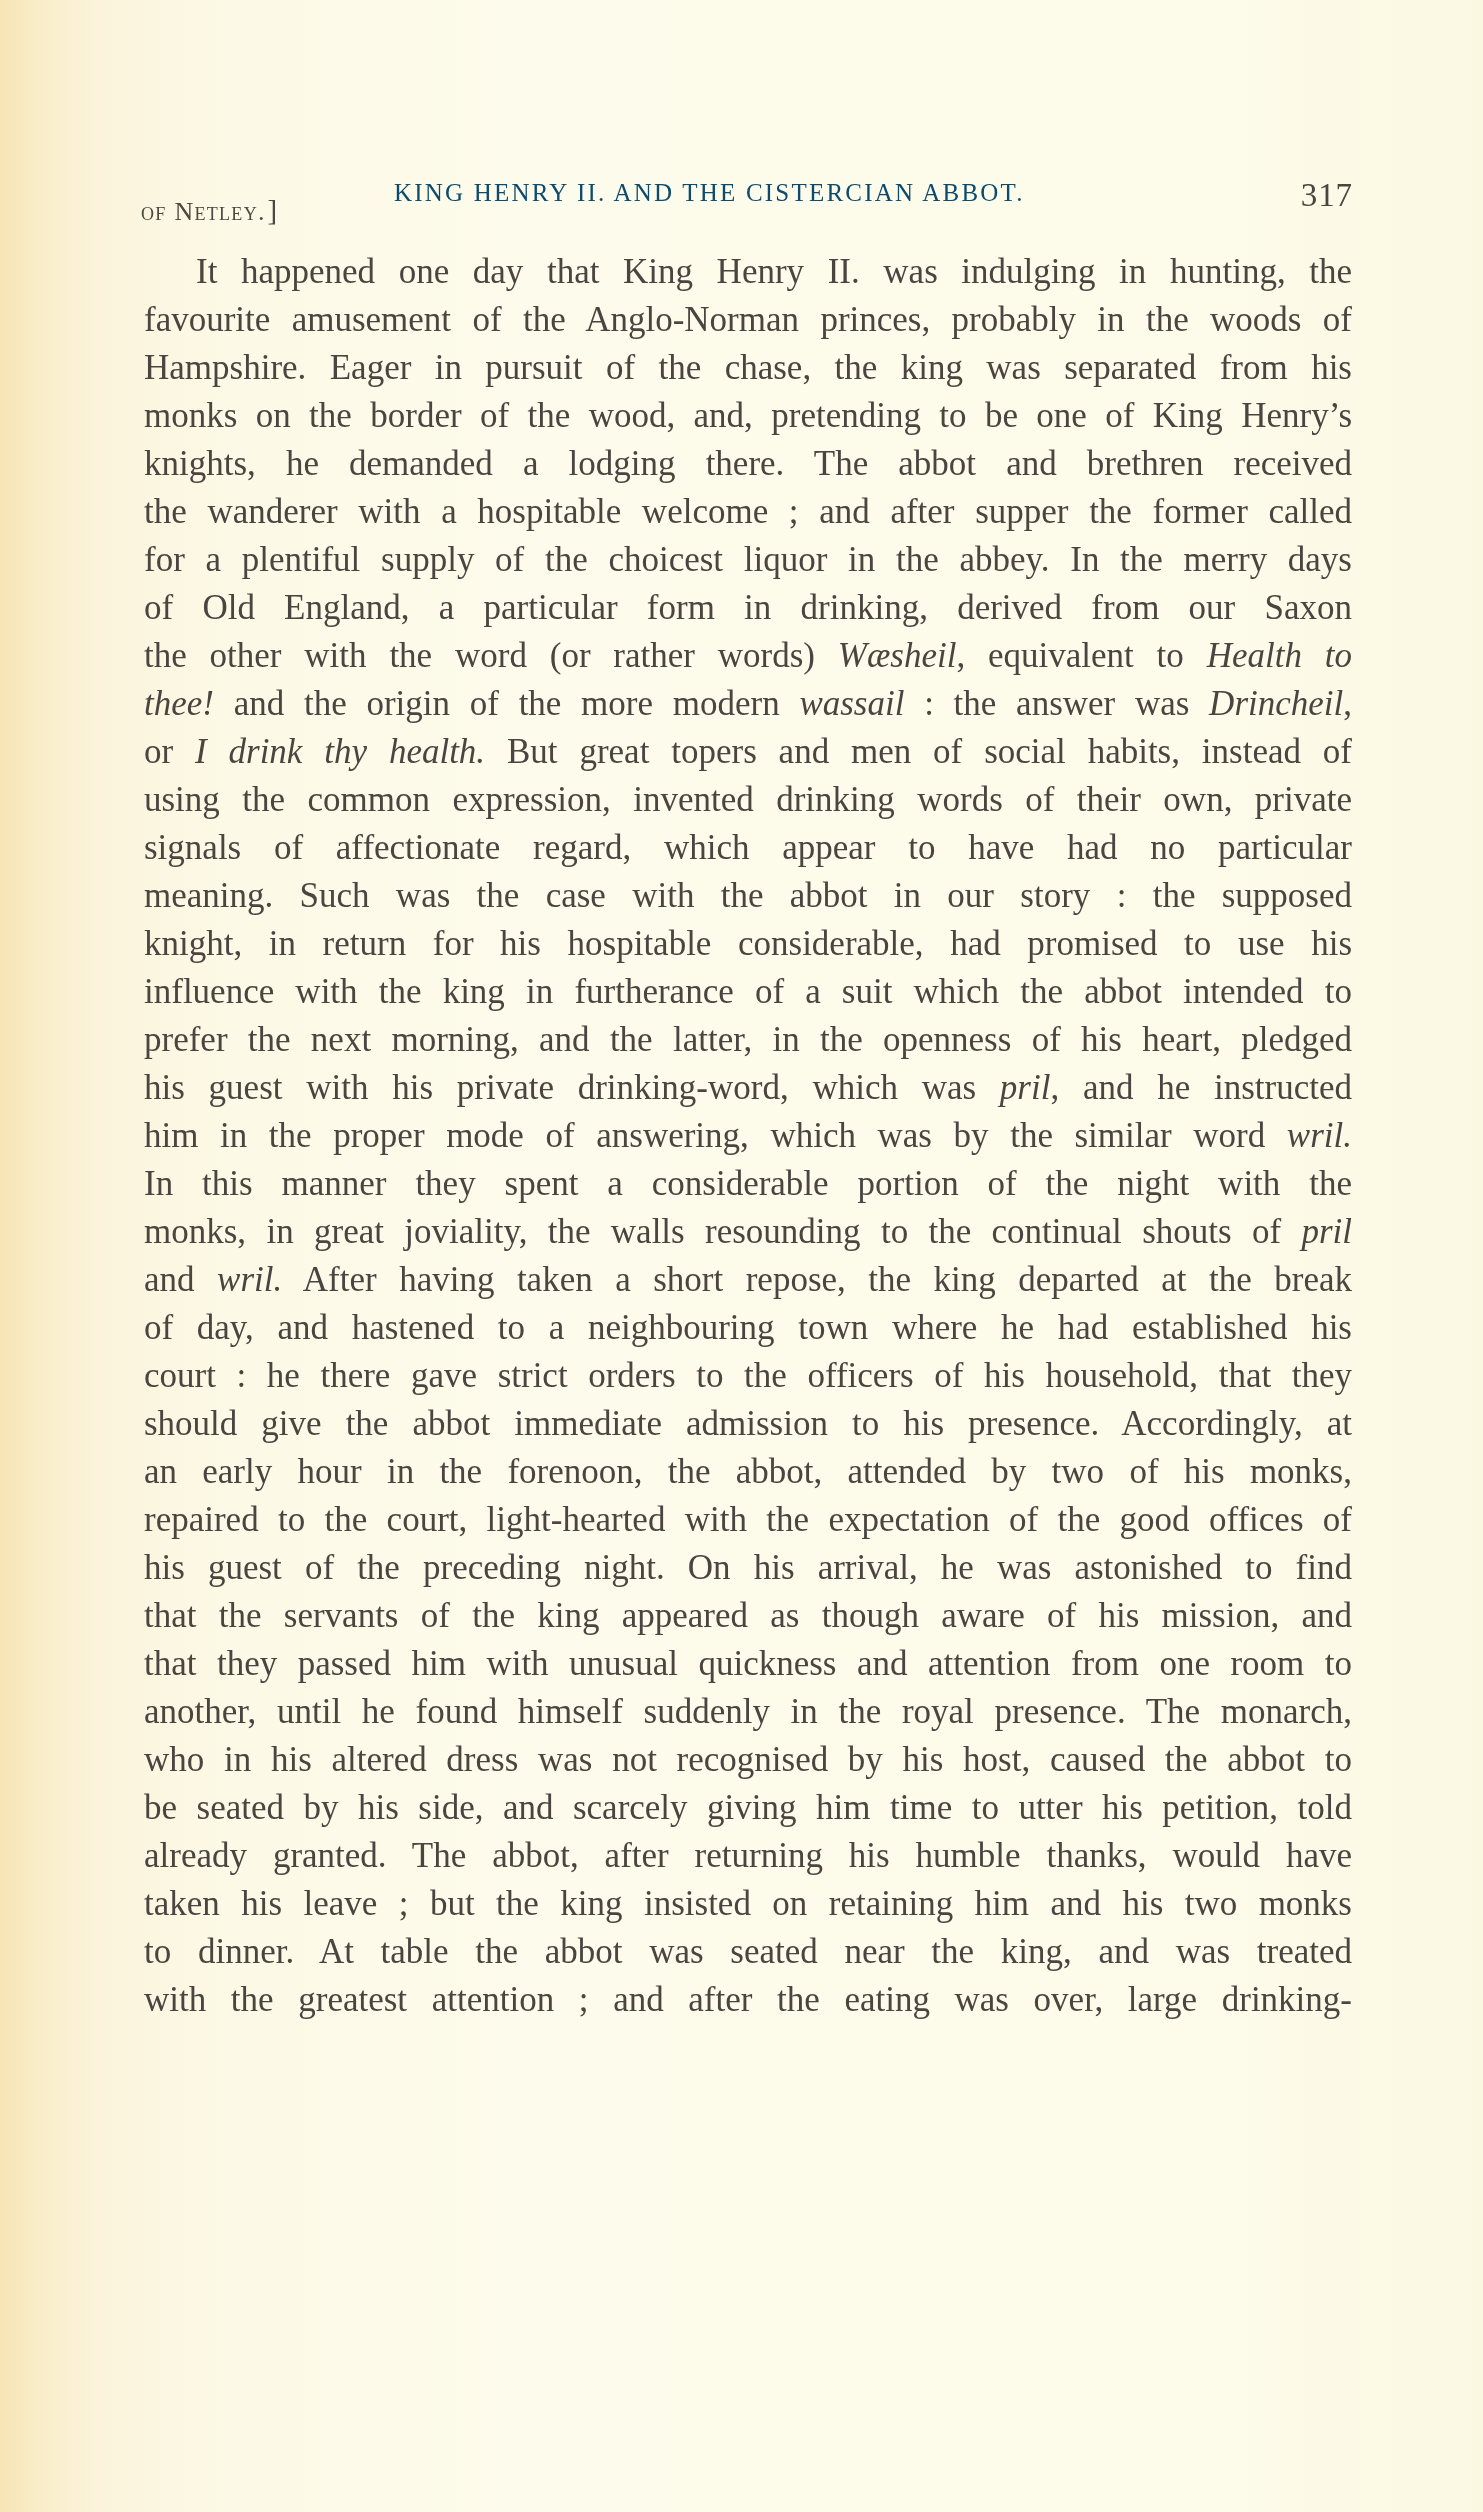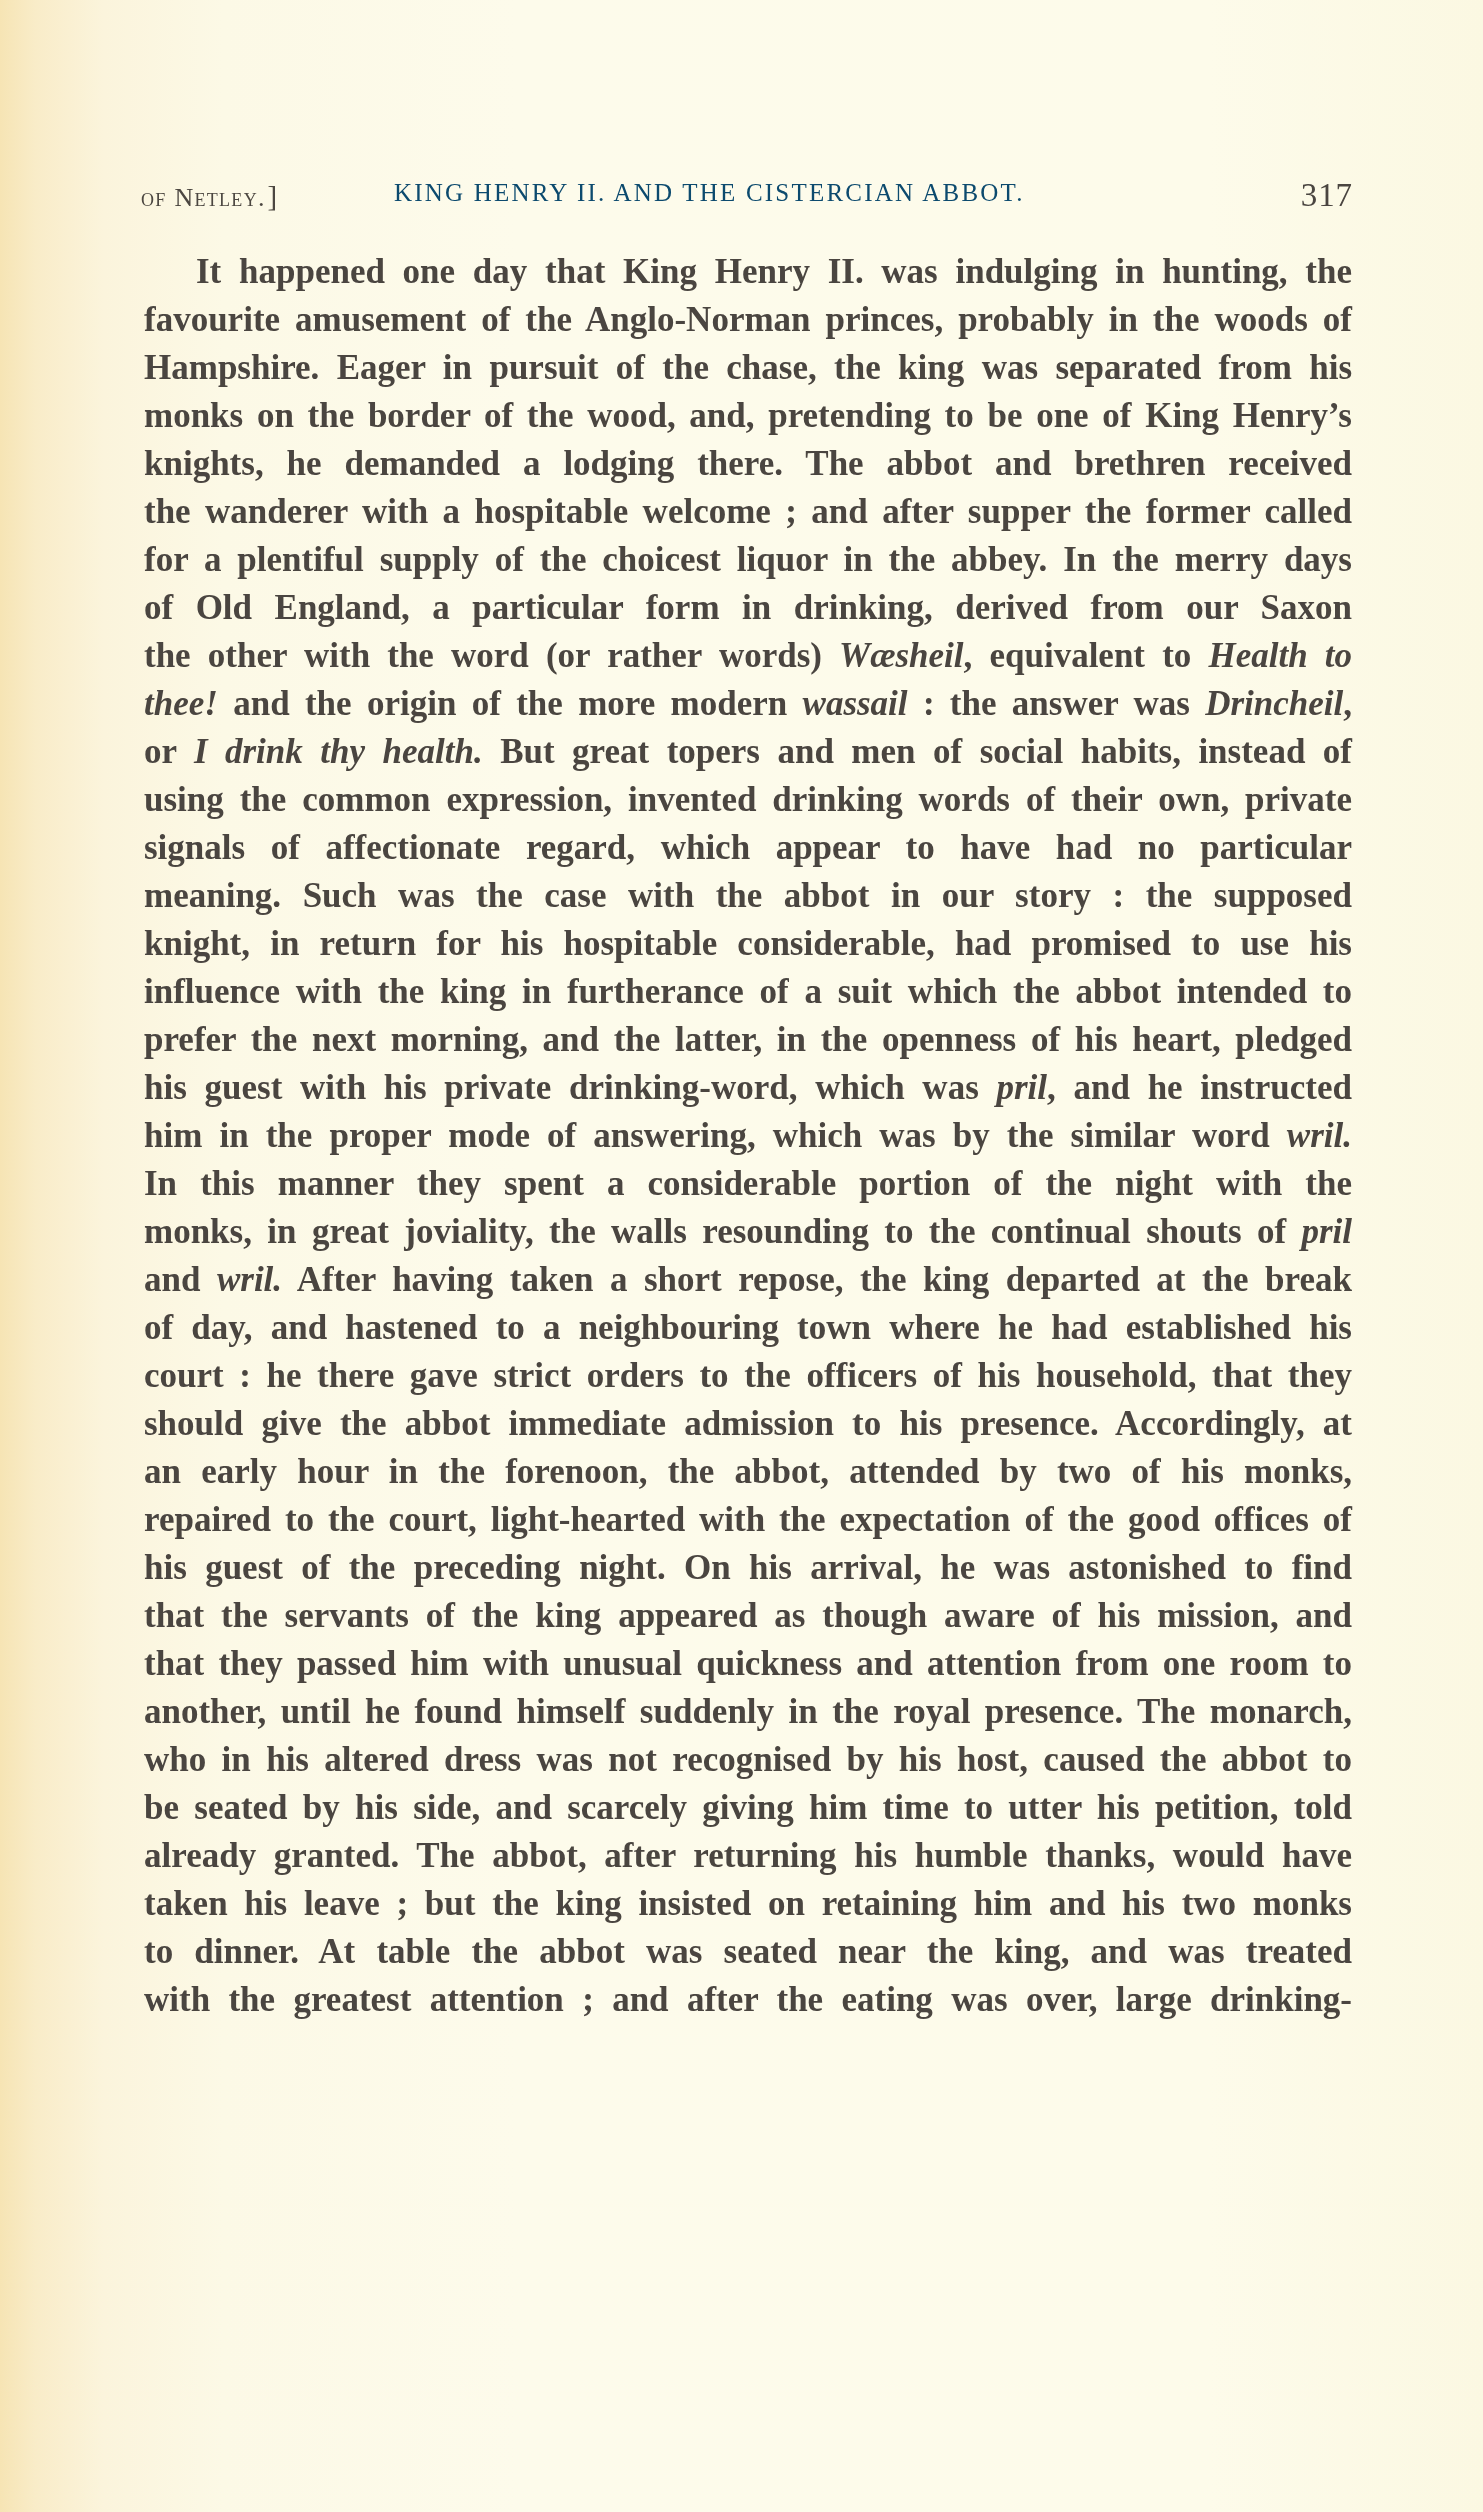--- a/index.html
+++ b/index.html
@@ -20,21 +20,21 @@
   .running-head {
     position: absolute;
     top: 175px;
     left: 141px;
     width: 1212px;
     height: 38px;
   }
   .rh-left {
     position: absolute;
     left: 0;
-    top: 5px;
+    top: 19px;
     font-family: "Liberation Serif", serif;
     font-size: 26px;
     font-variant: small-caps;
     letter-spacing: 1.3px;
     color: #4c4741;
     white-space: nowrap;
     text-align: center;
   }
   .rh-left .bracket { font-size: 29px; letter-spacing: 0; margin-left: 1.7px; }
   .rh-title {
@@ -55,21 +55,20 @@
     font-family: "Liberation Serif", serif;
     font-size: 33px;
     letter-spacing: 0.9px;
     color: #4a4540;
   }
   .body-text {
     position: absolute;
     left: 144px;
     top: 248px;
     width: 1208px;
-    font-weight: bold;
   }
   .line {
     display: block;
     height: 48px;
     line-height: 48px;
     font-family: "Liberation Serif", serif;
     font-size: 35px;
     text-align: justify;
     text-align-last: justify;
     white-space: nowrap;

